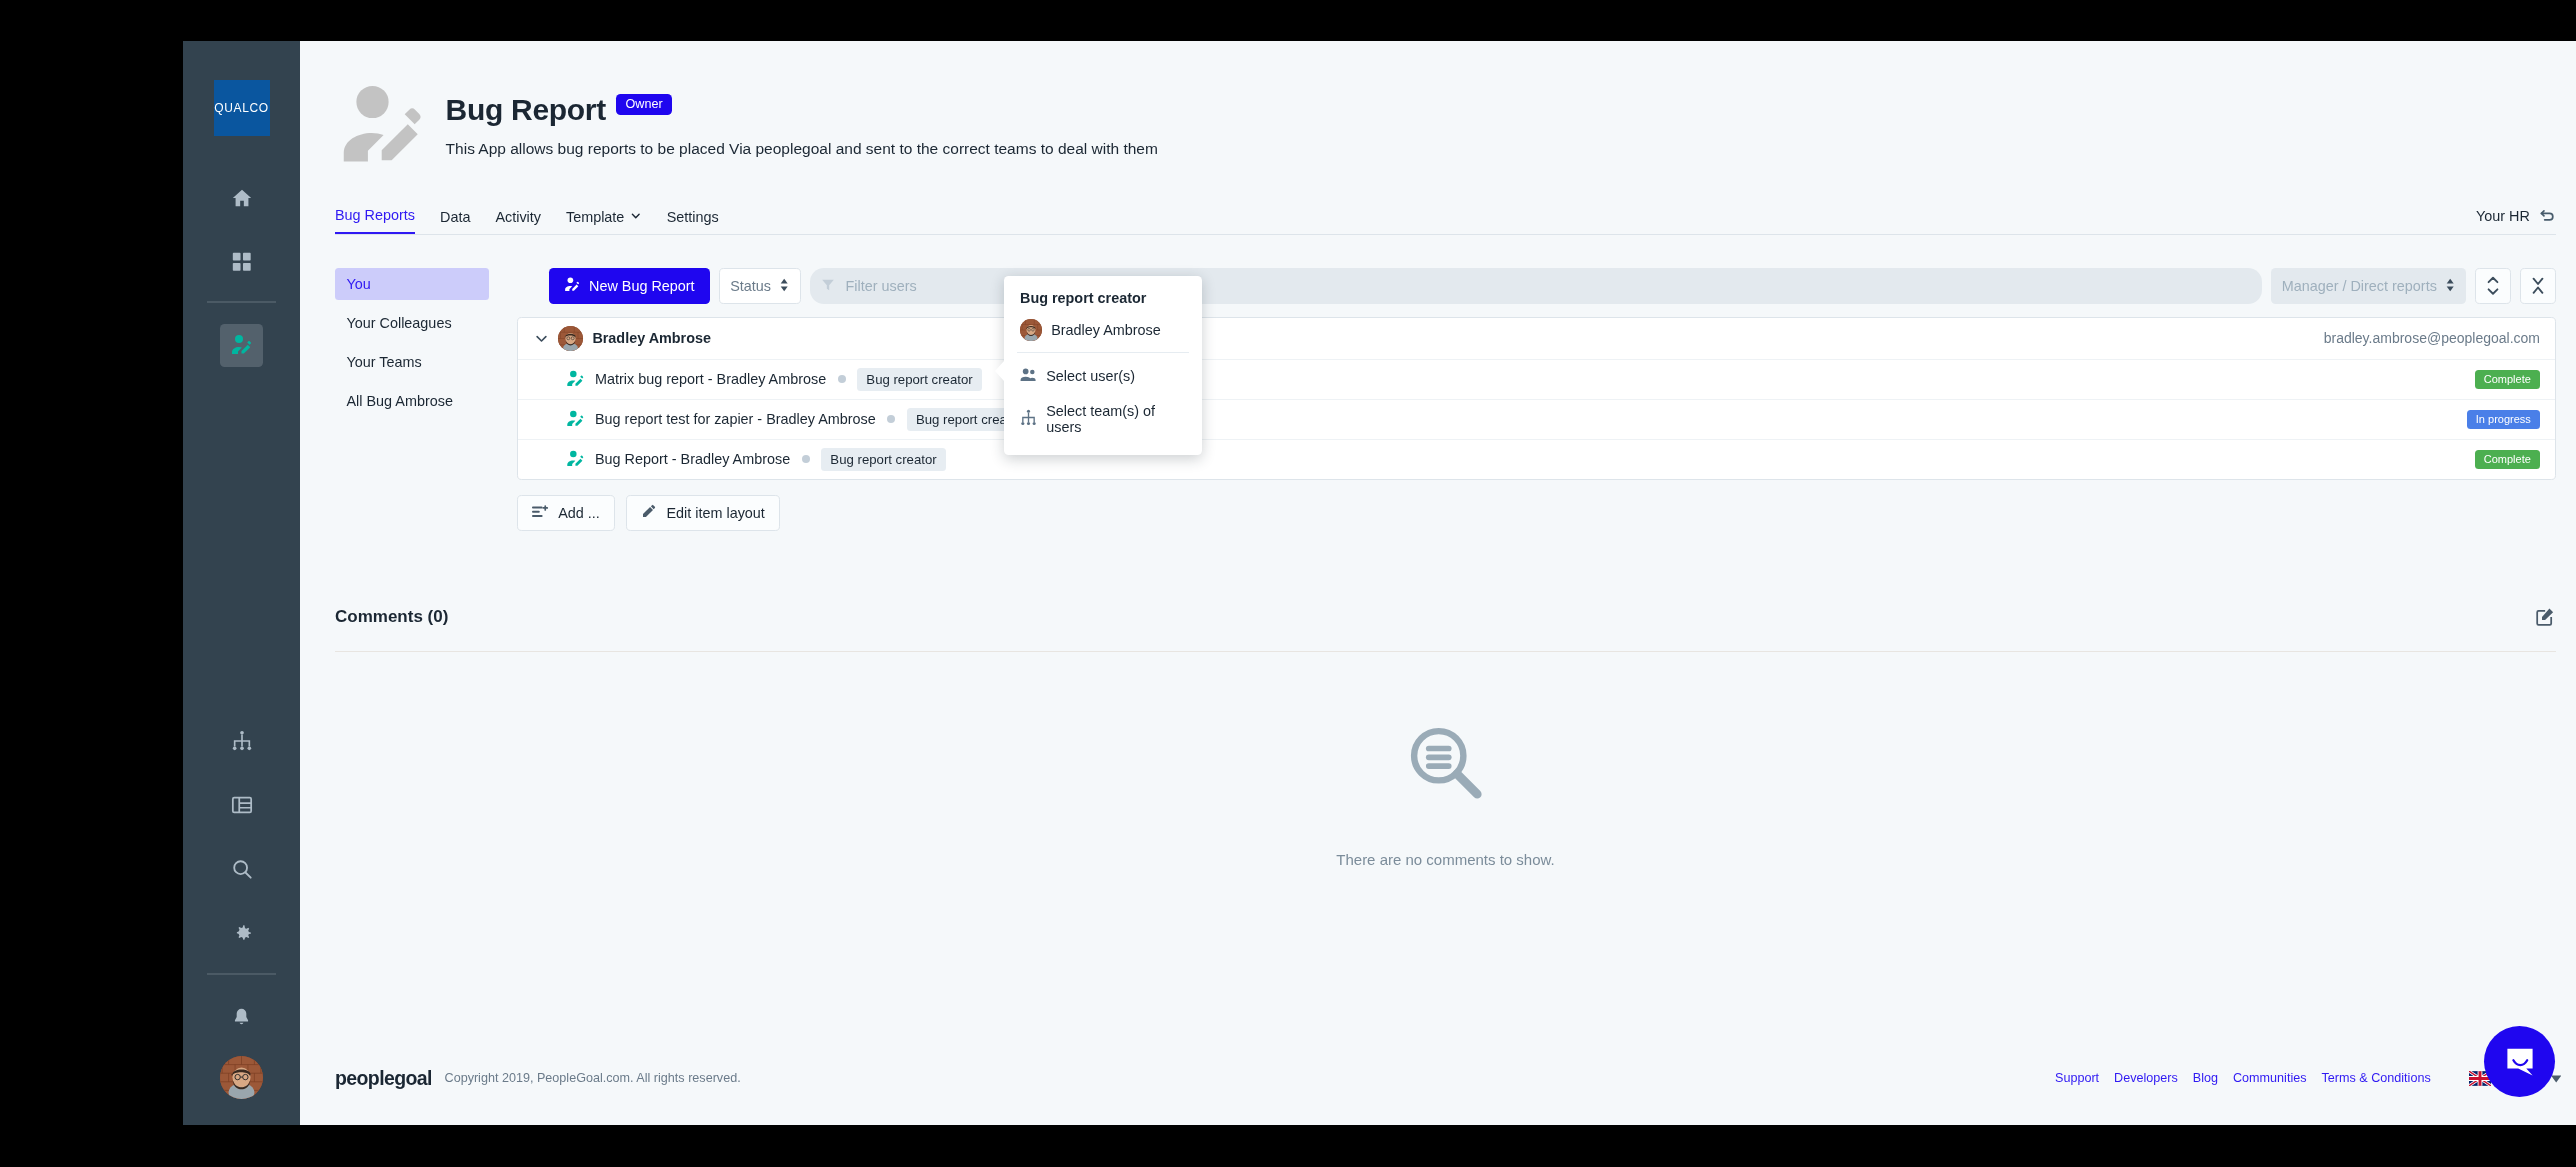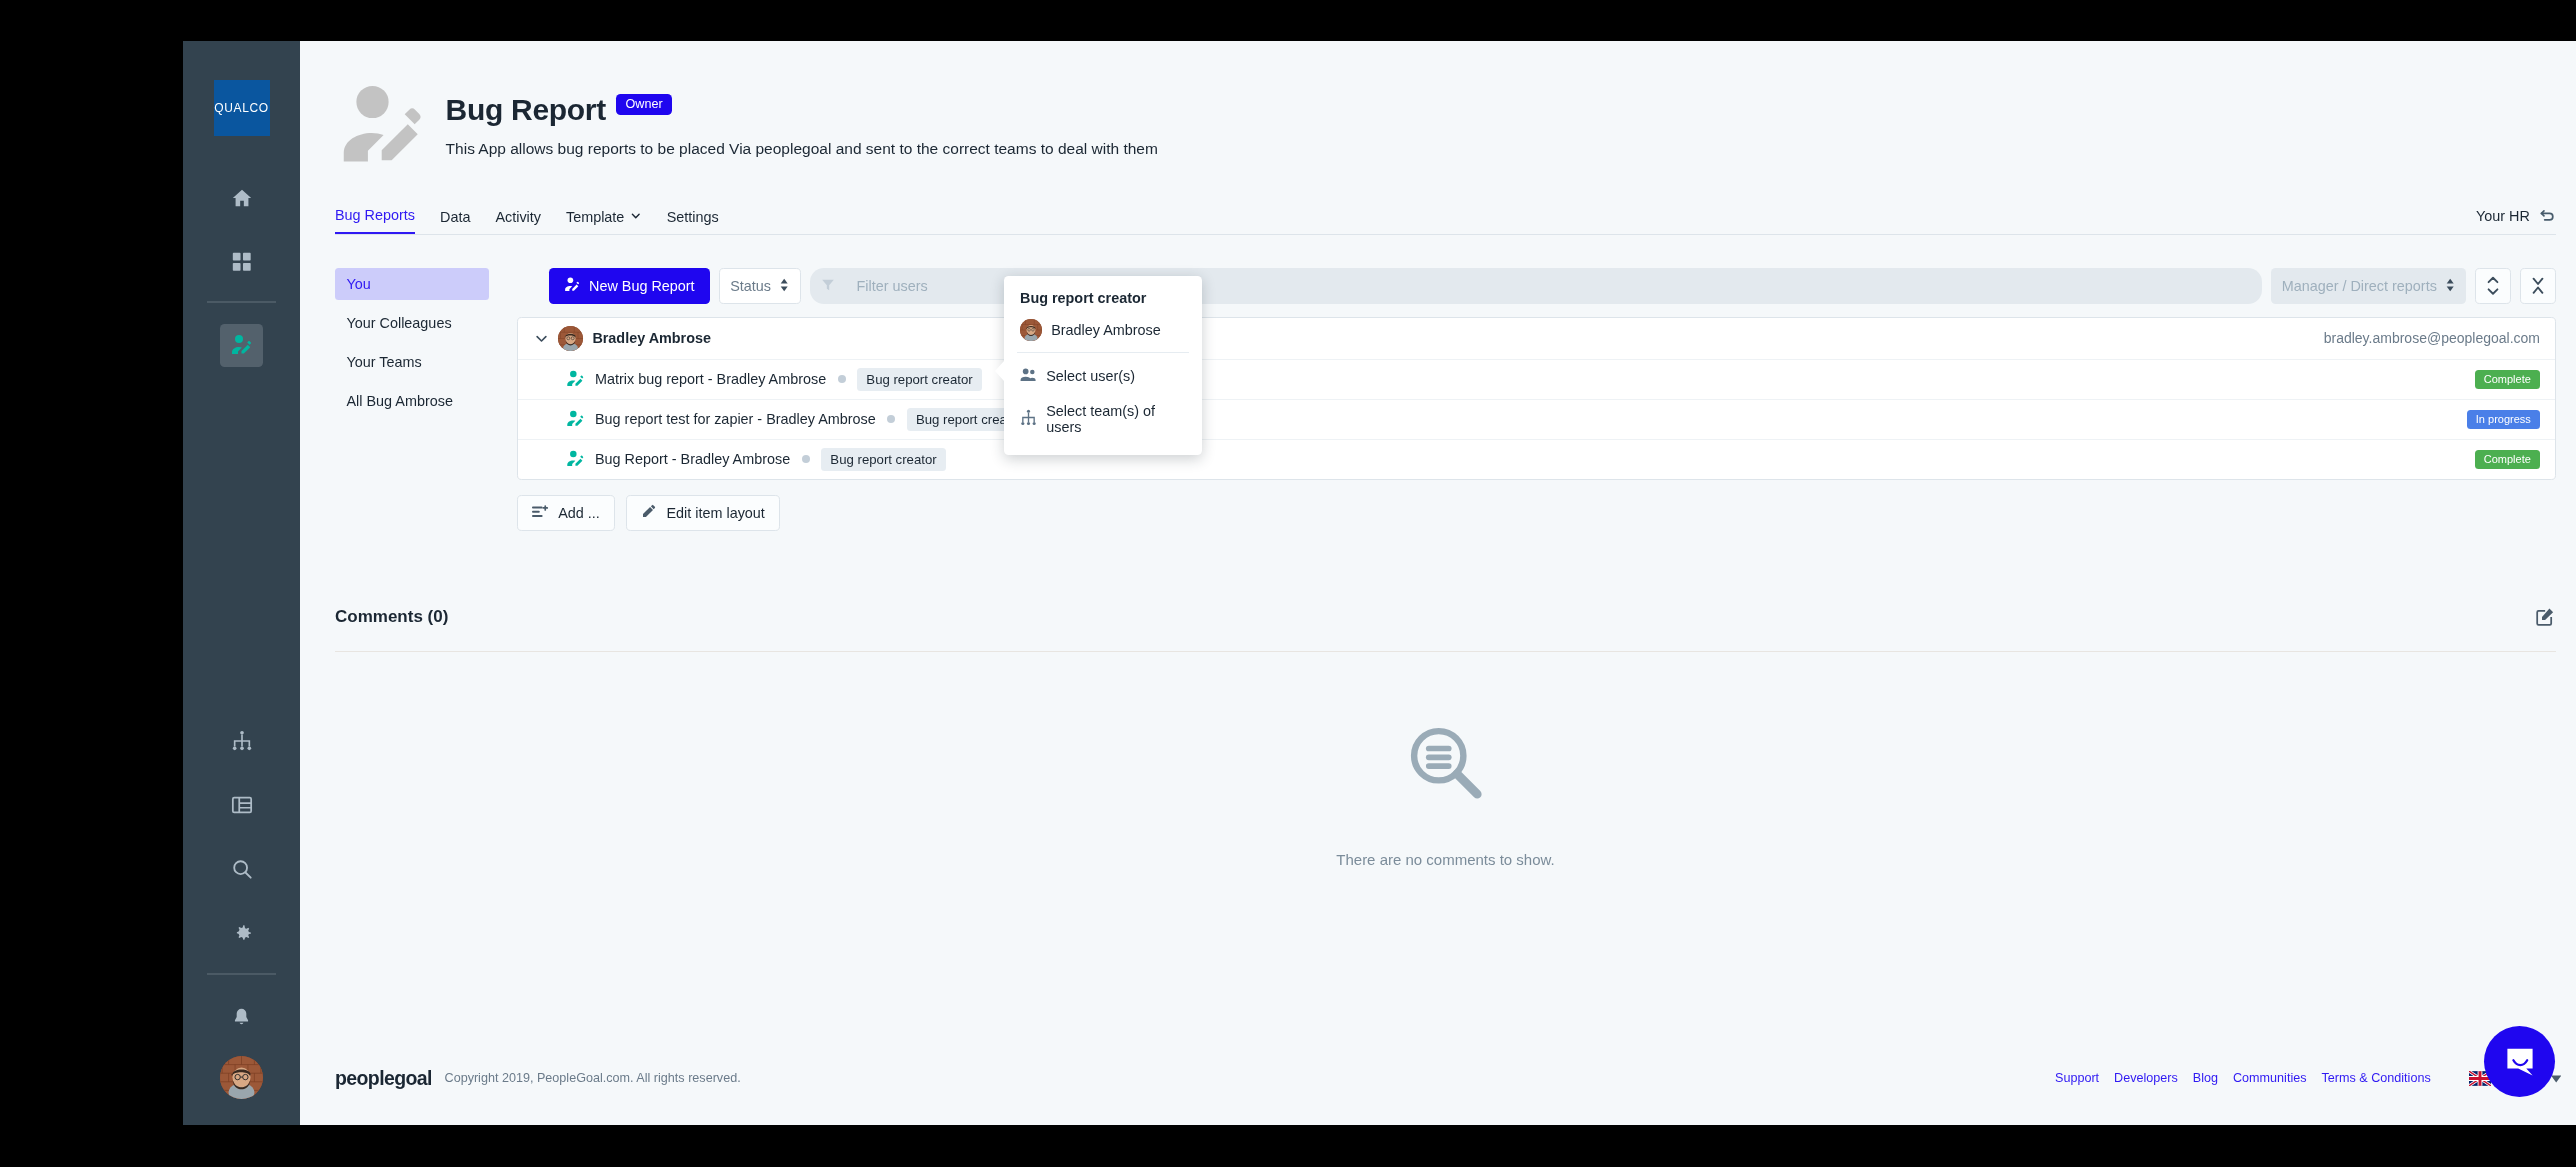--- a/index.html
+++ b/index.html
@@ -208,21 +208,21 @@
     white-space: nowrap;
   }
   .filter-input {
     flex: 1 1 auto;
     background: #e3e9ee;
     border: none;
     border-radius: 14px;
     height: 36px;
     display: flex; align-items: center;
     padding: 0 11.5px;
-    gap: 21px;
+    gap: 10px;
     font-size: 14.4px;
     color: #9fb0bd;
     min-width: 0;
     cursor: text;
   }
   .manager-select {
     background: #e3e9ee;
     border: none;
     border-radius: 4.6px;
     height: 36px;

